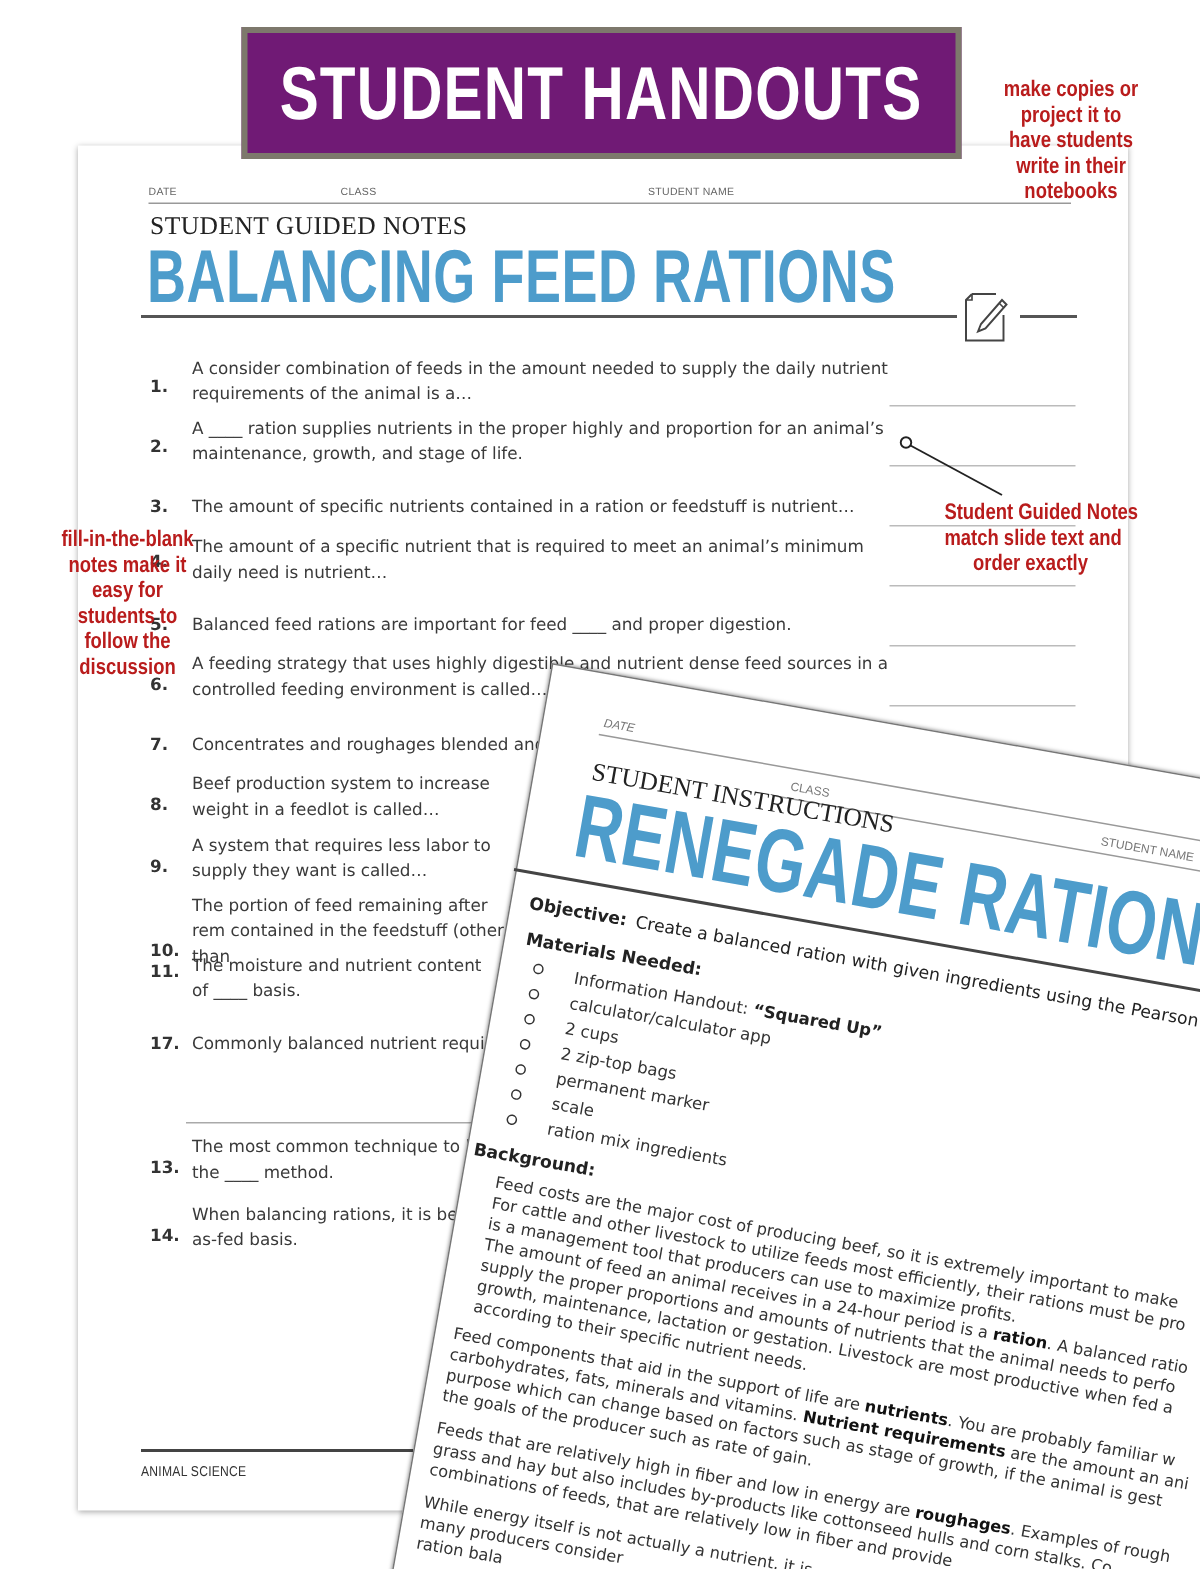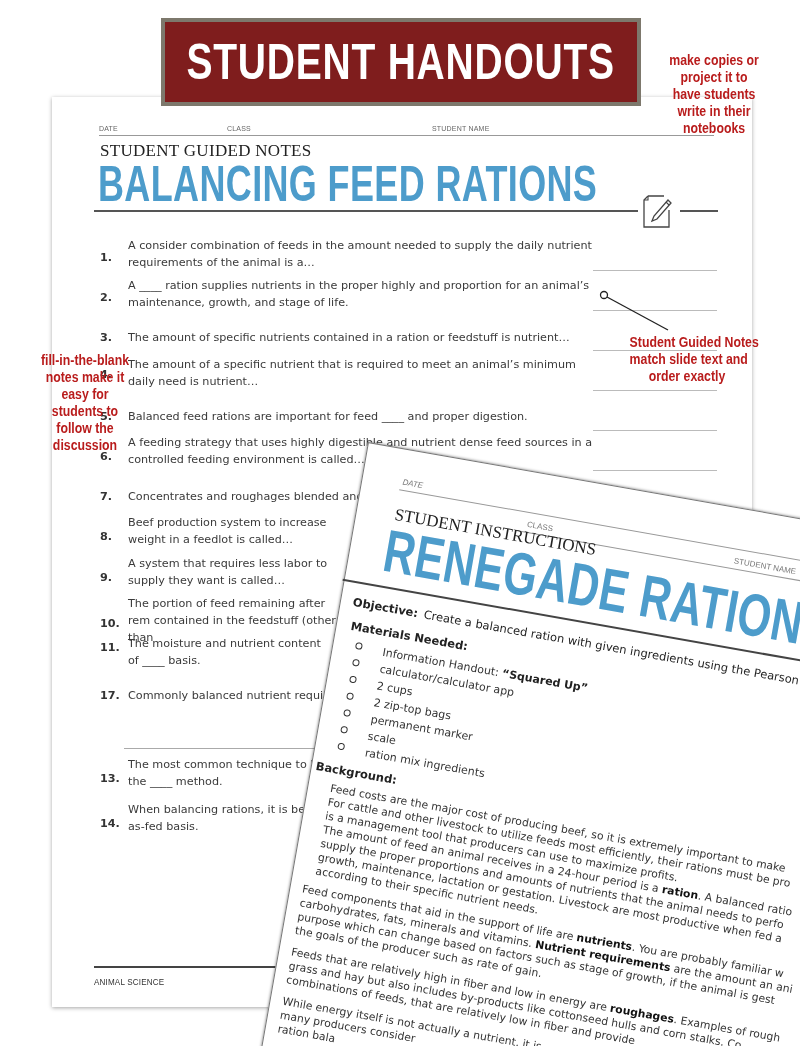--- a/index.html
+++ b/index.html
@@ -1,19 +1,19 @@
 <!DOCTYPE html>
 <html><head>
 <meta charset="utf-8">
 <style>
   html,body{margin:0;padding:0;}
   body{width:800px;height:1046px;position:relative;overflow:hidden;background:#ffffff;font-family:"DejaVu Sans",sans-serif;color:#333;}
 
   
-  .banner{position:absolute;left:161px;top:18px;width:480px;height:88px;background:#7f1d1d;border:4px solid #7d786c;box-sizing:border-box;z-index:5;display:flex;align-items:center;justify-content:center;}
+  .banner{position:absolute;left:161px;top:18px;width:480px;height:88px;background:#701a75;border:4px solid #7d786c;box-sizing:border-box;z-index:5;display:flex;align-items:center;justify-content:center;}
   .banner-text{font-family:"Liberation Sans",sans-serif;font-weight:bold;color:#fff;font-size:50px;letter-spacing:1px;transform:scaleX(0.78);white-space:nowrap;}
 
   .note-green{position:absolute;color:#b91c1c;font-family:"Liberation Sans",sans-serif;font-weight:bold;text-align:center;line-height:17px;font-size:15px;z-index:6;}
   .note-green span{display:block;transform:scaleX(0.82);white-space:nowrap;}
   .note-topright{left:644px;top:51px;width:140px;}
   .note-middle{left:617px;top:333px;width:140px;}
   .note-left{left:30px;top:351px;width:110px;}
 
   
   .page1{position:absolute;left:52px;top:97px;width:700px;height:910px;background:#fff;box-shadow:0 1px 4px rgba(0,0,0,0.35);z-index:1;}
@@ -106,21 +106,21 @@
   </div>
   <div class="q" style="top:417px">
     <span class="num" style="top:14px">8.</span>
     <span class="txt" style="top:0;width:210px">Beef production system to increase weight in a feedlot is called…</span>
   </div>
   <div class="q" style="top:458px">
     <span class="num" style="top:14px">9.</span>
     <span class="txt" style="top:0;width:220px">A system that requires less labor to supply they want is called…</span>
   </div>
   <div class="q" style="top:498px">
-    <span class="num" style="top:20px">10.</span>
+    <span class="num" style="top:30px">10.</span>
     <span class="txt" style="top:0;width:212px">The portion of feed remaining after rem contained in the feedstuff (other than</span>
   </div>
   <div class="q" style="top:538px">
     <span class="num" style="top:4px">11.</span>
     <span class="txt" style="top:0;width:200px">The moisture and nutrient content of ____ basis.</span>
   </div>
   <div class="q" style="top:590px">
     <span class="num" style="top:0">17.</span>
     <span class="txt" style="top:0">Commonly balanced nutrient requir</span>
   </div>

